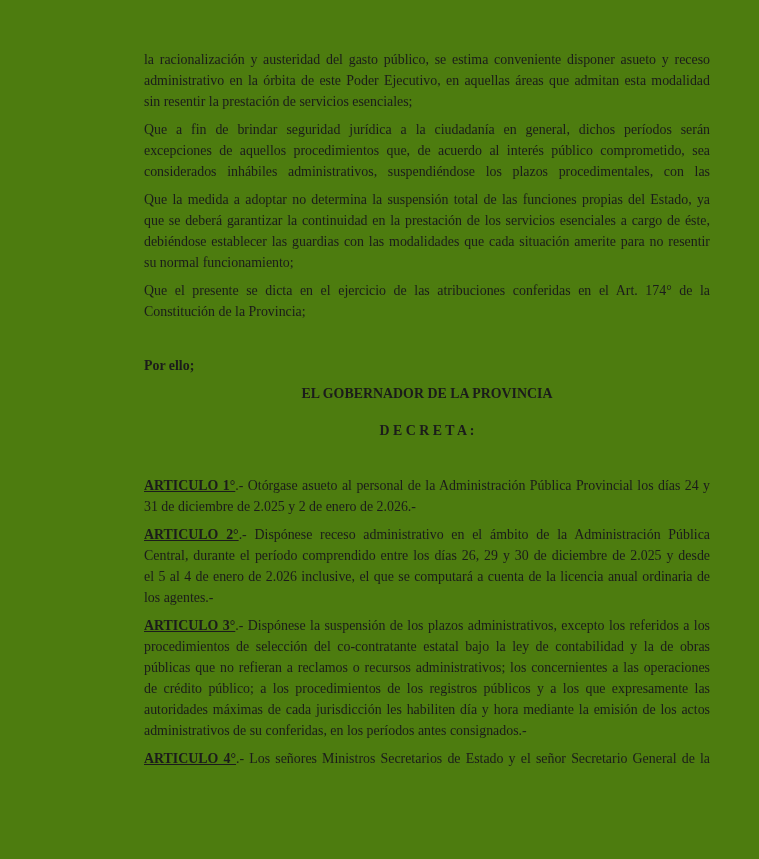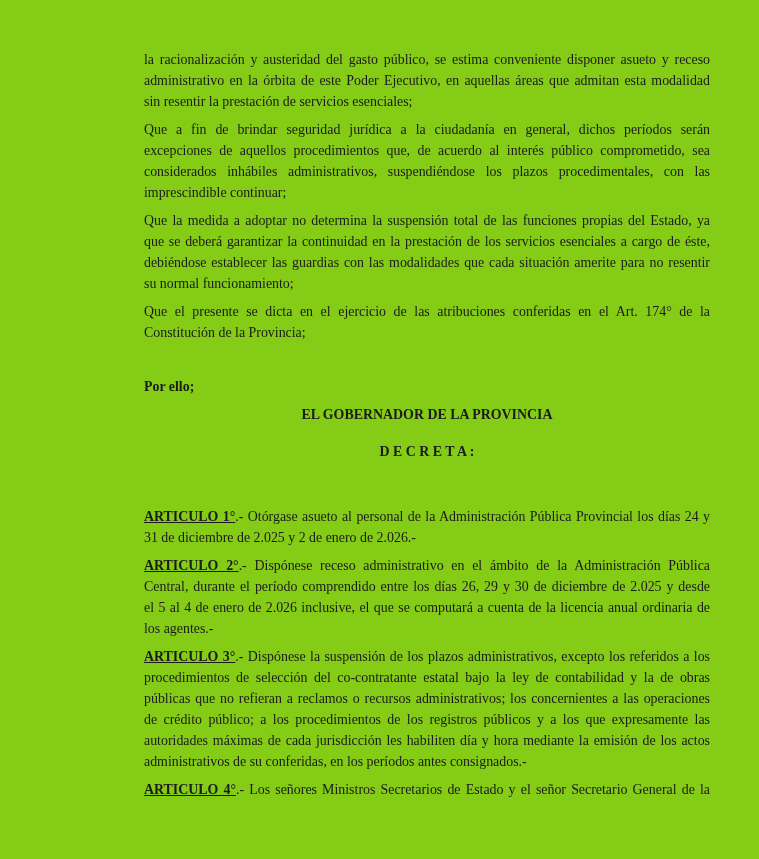--- a/index.html
+++ b/index.html
@@ -12,21 +12,21 @@
     height: 859px;
     overflow: hidden;
     position: relative;
     font-family: "Liberation Serif", "DejaVu Serif", serif;
     color: #1b1b1b;
   }
   .page {
     position: absolute;
     left: 0; top: 0;
     width: 759px; height: 859px;
-    background: #84cc16;
+    background: #4d7c0f;
   }
   .content {
     position: absolute;
     left: 144px;
     top: 49px;
     width: 566px;
     font-size: 13.9px;
     line-height: 21px;
   }
   .para {
@@ -51,21 +51,21 @@
   }
   .heading {
     margin: 0;
     font-weight: bold;
     text-align: center;
     text-align-last: center;
     -moz-text-align-last: center;
   }
   .heading-governor { }
   .heading-decreta  { margin-top: 16px; }
-  .article.first-article { margin-top: 44px; }
+  .article.first-article { margin-top: 34px; }
   .article-label {
     font-weight: bold;
     text-decoration: underline;
   }
 </style>
 </head>
 <body>
 
 <div class="page">
   <div class="content">
@@ -73,21 +73,20 @@
     <div>
         <p class="para">
           <span class="line">la racionalización y austeridad del gasto público, se estima conveniente disponer asueto y receso</span>
           <span class="line">administrativo en la órbita de este Poder Ejecutivo, en aquellas áreas que admitan esta modalidad</span>
           <span class="line last">sin resentir la prestación de servicios esenciales;</span>
         </p>
         <p class="para">
           <span class="line">Que a fin de brindar seguridad jurídica a la ciudadanía en general, dichos períodos serán</span>
           <span class="line">excepciones de aquellos procedimientos que, de acuerdo al interés público comprometido, sea</span>
           <span class="line">considerados inhábiles administrativos, suspendiéndose los plazos procedimentales, con las</span>
-          <span class="line last">imprescindible continuar;</span>
         </p>
         <p class="para">
           <span class="line">Que la medida a adoptar no determina la suspensión total de las funciones propias del Estado, ya</span>
           <span class="line">que se deberá garantizar la continuidad en la prestación de los servicios esenciales a cargo de éste,</span>
           <span class="line">debiéndose establecer las guardias con las modalidades que cada situación amerite para no resentir</span>
           <span class="line last">su normal funcionamiento;</span>
         </p>
         <p class="para">
           <span class="line">Que el presente se dicta en el ejercicio de las atribuciones conferidas en el Art. 174° de la</span>
           <span class="line last">Constitución de la Provincia;</span>

